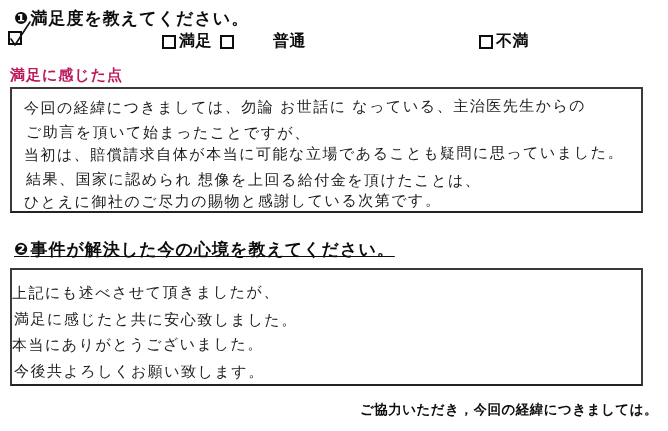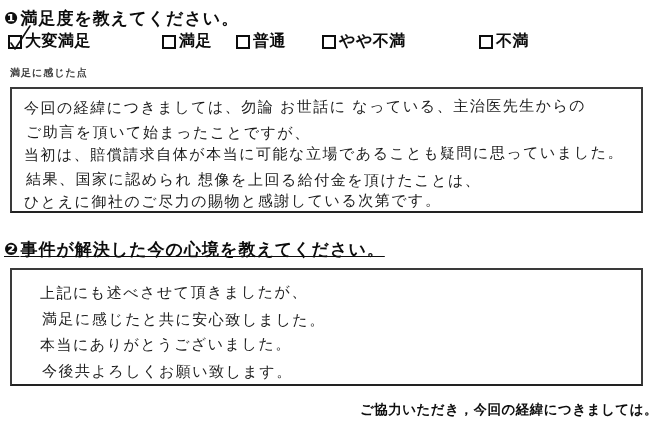--- a/index.html
+++ b/index.html
@@ -9,21 +9,21 @@
     width: 668px;
     height: 431px;
     background: #ffffff;
     font-family: "Liberation Sans", "DejaVu Sans", sans-serif;
     color: #111;
     overflow: hidden;
   }
 
   .q-title {
     position: absolute;
-    left: 4px;
+    left: 14px;
     font-size: 17px;
     font-weight: bold;
     letter-spacing: 1px;
     color: #0d0d0d;
     white-space: nowrap;
   }
   #q1-title { top: 7px; }
   #q2-title { top: 238px; text-decoration: underline; }
   .bullet { font-weight: bold; margin-right: 1px; }
 
@@ -36,21 +36,21 @@
   }
   .option {
     position: absolute;
     top: 0;
     display: flex;
     align-items: center;
     cursor: default;
   }
   .opt-0 { left: 8px; }
   .opt-1 { left: 122px; padding-left: 40px; }
-  .opt-2 { left: 236px; }
+  .opt-2 { left: 220px; gap: 36px; }
   .opt-3 { left: 322px; }
   .opt-4 { left: 455px; margin-left: 24px; }
   .checkbox {
     position: relative;
     width: 14px;
     height: 14px;
     border: 2px solid #0d0d0d;
     margin-right: 3px;
     flex: 0 0 auto;
   }
@@ -68,36 +68,36 @@
     font-weight: bold;
     letter-spacing: 0.5px;
     color: #0d0d0d;
     white-space: nowrap;
   }
 
   .box-label {
     position: absolute;
     top: 66px;
     left: 10px;
-    font-size: 10px;
+    font-size: 15px;
     font-weight: bold;
     letter-spacing: 1px;
-    color: #404040;
+    color: #be185d;
   }
 
   .answer-box {
     position: absolute;
     left: 10px;
     width: 633px;
     border: 2px solid #3a3a3a;
     border-bottom-color: #222;
     background: #fff;
   }
   #answer-box-1 { top: 87px; height: 126px; padding: 7px 14px 0 12px; }
-  #answer-box-2 { top: 268px; height: 118px; padding: 10px 14px 0 28px; }
+  #answer-box-2 { top: 268px; height: 118px; padding: 10px 14px 0 0; }
 
   .hand-line {
     font-size: 15px;
     line-height: 23.5px;
     letter-spacing: 1.5px;
     color: #1c1c1c;
     white-space: nowrap;
     transform-origin: left center;
   }
   #answer-box-2 .hand-line { line-height: 26px; }
@@ -121,33 +121,28 @@
   <span class="bullet">❶</span><span>満足度を教えてください。</span>
 </div>
 
 <div class="options-row">
   <div class="option opt-0">
     <span class="checkbox">
       <svg class="checkmark" viewBox="0 0 26 28">
         <path d="M4 19 L8 25 L23 2" fill="none" stroke="#111" stroke-width="1.6" stroke-linecap="round" stroke-linejoin="round"></path>
       </svg>
     </span>
-    <span class="option-label">大変満足</span>
   </div>
   <div class="option opt-1">
     <span class="checkbox"></span>
     <span class="option-label">満足</span>
   </div>
   <div class="option opt-2">
     <span class="checkbox"></span>
     <span class="option-label">普通</span>
-  </div>
-  <div class="option opt-3">
-    <span class="checkbox"></span>
-    <span class="option-label">やや不満</span>
   </div>
   <div class="option opt-4">
     <span class="checkbox"></span>
     <span class="option-label">不満</span>
   </div>
 </div>
 
 <div class="box-label">満足に感じた点</div>
 
 <div class="answer-box" id="answer-box-1">

